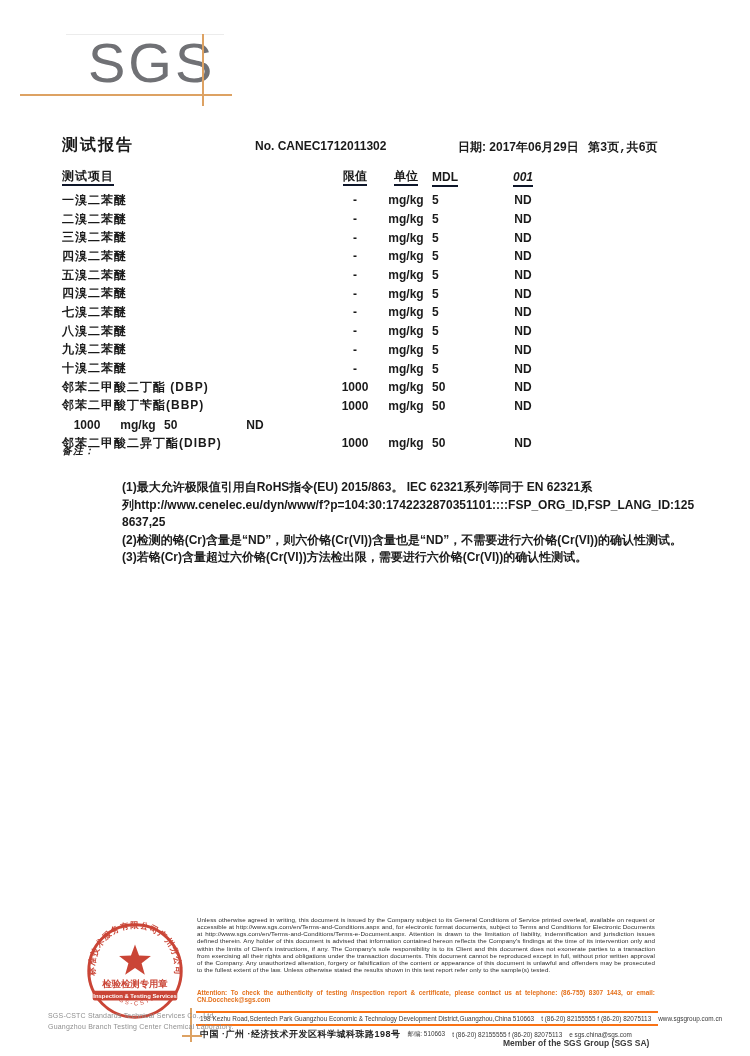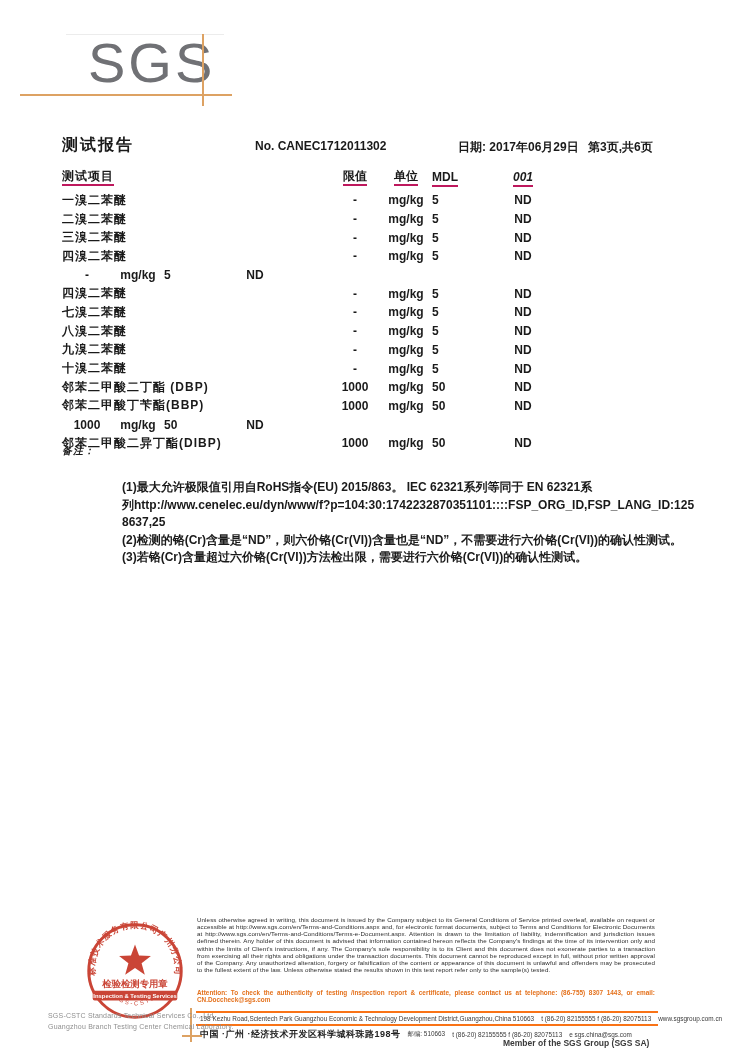--- a/index.html
+++ b/index.html
@@ -10,34 +10,34 @@
   .logo-text{position:absolute;left:88px;top:33px;font-size:56px;font-weight:normal;
              color:#707175;letter-spacing:3px;line-height:60px;}
   .logo-topline{position:absolute;left:66px;top:34px;width:158px;height:1px;background:#ececec;}
   .logo-hline{position:absolute;left:20px;top:94px;width:212px;height:2px;background:#dda263;}
   .logo-vline{position:absolute;left:202px;top:34px;width:2px;height:72px;background:#dda263;}
 
   
   .doc-title{position:absolute;left:62px;top:135px;font-size:16px;font-weight:bold;letter-spacing:2px;}
   .report-no{position:absolute;left:255px;top:139px;font-size:12px;font-weight:bold;}
   .report-date{position:absolute;left:458px;top:139px;font-size:12px;font-weight:bold;}
-  .page-info{position:absolute;left:588px;top:139px;font-size:12px;font-weight:bold;}
+  .page-info{position:absolute;left:588px;top:139px;font-size:12px;font-weight:bold;font-family:Liberation Mono, monospace;}
 
   
   .thead,.trow{display:flex;align-items:center;padding-left:62px;}
   .thead{position:absolute;left:0;top:167px;width:750px;height:19px;font-weight:bold;font-size:12px;}
   .tbody{position:absolute;left:0;top:191px;width:750px;}
   .trow{height:18.7px;font-size:12px;font-weight:bold;}
   .c{flex:0 0 auto;}
   .c.name{width:268px;text-align:left;letter-spacing:1px;}
   .c.limit{width:50px;text-align:center;}
   .c.unit{width:52px;text-align:center;}
   .c.mdl{width:56px;text-align:left;}
   .c.result{width:62px;margin-left:4px;text-align:center;}
-  .thead .u{border-bottom:2px solid #be185d;padding-bottom:1px;}
+  .thead .u{border-bottom:2px solid #0f172a;padding-bottom:1px;}
   .thead .it{font-style:italic;}
 
   
   .notes-label{position:absolute;left:62px;top:444px;font-size:10px;font-weight:bold;letter-spacing:1px;font-style:italic;}
   .notes-body{position:absolute;left:122px;top:479px;width:545px;font-size:12px;font-weight:bold;
               line-height:17.6px;}
   .note-line{white-space:nowrap;}
 
   
   .stamp{position:absolute;left:76px;top:912px;width:118px;height:118px;opacity:.92;}
@@ -101,20 +101,21 @@
         <div class="c result">ND</div>
       </div>
     <div class="trow">
         <div class="c name">四溴二苯醚</div>
         <div class="c limit">-</div>
         <div class="c unit">mg/kg</div>
         <div class="c mdl">5</div>
         <div class="c result">ND</div>
       </div>
     <div class="trow">
+        <div class="c name">五溴二苯醚</div>
         <div class="c limit">-</div>
         <div class="c unit">mg/kg</div>
         <div class="c mdl">5</div>
         <div class="c result">ND</div>
       </div>
     <div class="trow">
         <div class="c name">四溴二苯醚</div>
         <div class="c limit">-</div>
         <div class="c unit">mg/kg</div>
         <div class="c mdl">5</div>

